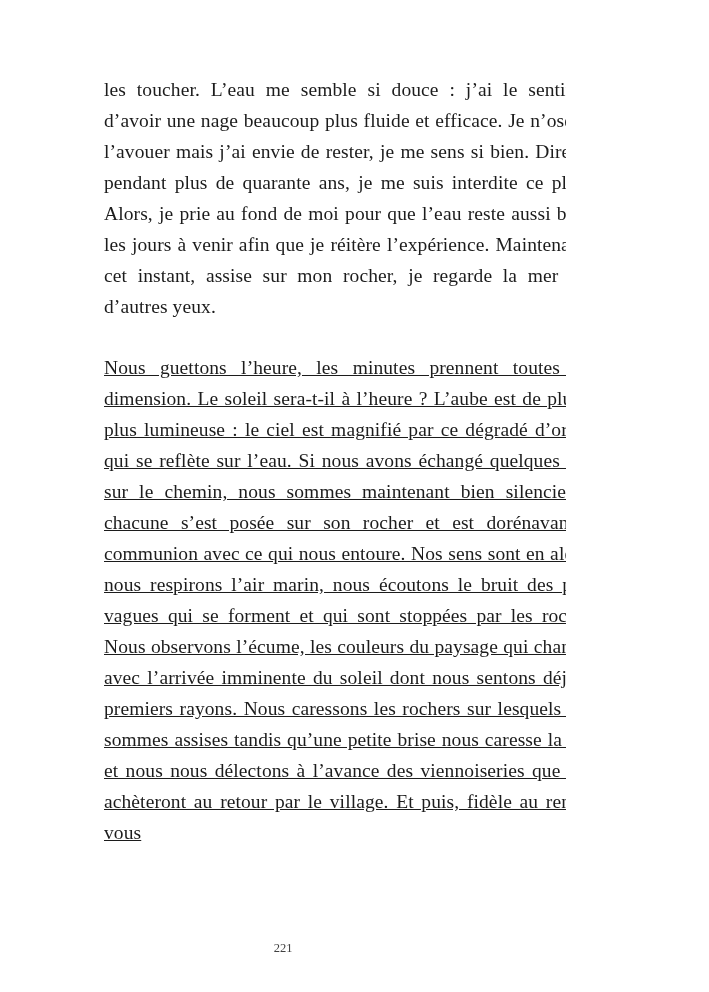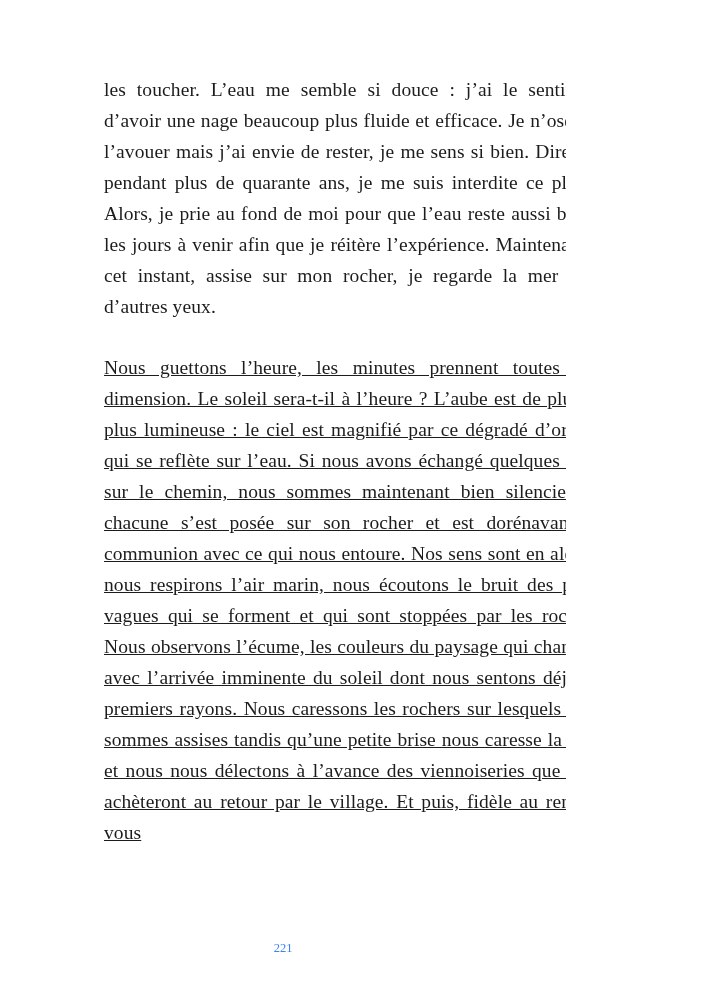--- a/index.html
+++ b/index.html
@@ -35,21 +35,21 @@
     margin-bottom: 0;
     text-decoration: underline;
   }
   .page-number {
     position: absolute;
     left: 0;
     right: 0;
     bottom: 36px;
     text-align: center;
     font-size: 12.5px;
-    color: #3b82f6;
+    color: #404040;
   }
 </style>
 </head>
 <body>
 
 <div class="page">
   <main class="text-block">
     <p>les toucher. L’eau me semble si douce&nbsp;: j’ai le sentiment d’avoir une nage beaucoup plus fluide et efficace. Je n’ose pas l’avouer mais j’ai envie de rester, je me sens si bien. Dire que pendant plus de quarante ans, je me suis interdite ce plaisir. Alors, je prie au fond de moi pour que l’eau reste aussi bonne les jours à venir afin que je réitère l’expérience. Maintenant, à cet instant, assise sur mon rocher, je regarde la mer avec d’autres yeux.</p>
     <p class="continues">Nous guettons l’heure, les minutes prennent toutes leur dimension. Le soleil sera-t-il à l’heure&nbsp;? L’aube est de plus en plus lumineuse&nbsp;: le ciel est magnifié par ce dégradé d’orange qui se reflète sur l’eau. Si nous avons échangé quelques mots sur le chemin, nous sommes maintenant bien silencieuses, chacune s’est posée sur son rocher et est dorénavant en communion avec ce qui nous entoure. Nos sens sont en alerte&nbsp;: nous respirons l’air marin, nous écoutons le bruit des petits vagues qui se forment et qui sont stoppées par les rochers. Nous observons l’écume, les couleurs du paysage qui changent avec l’arrivée imminente du soleil dont nous sentons déjà les premiers rayons. Nous caressons les rochers sur lesquels nous sommes assises tandis qu’une petite brise nous caresse la peau et nous nous délectons à l’avance des viennoiseries que nous achèteront au retour par le village. Et puis, fidèle au rendez-vous</p>
   </main>

